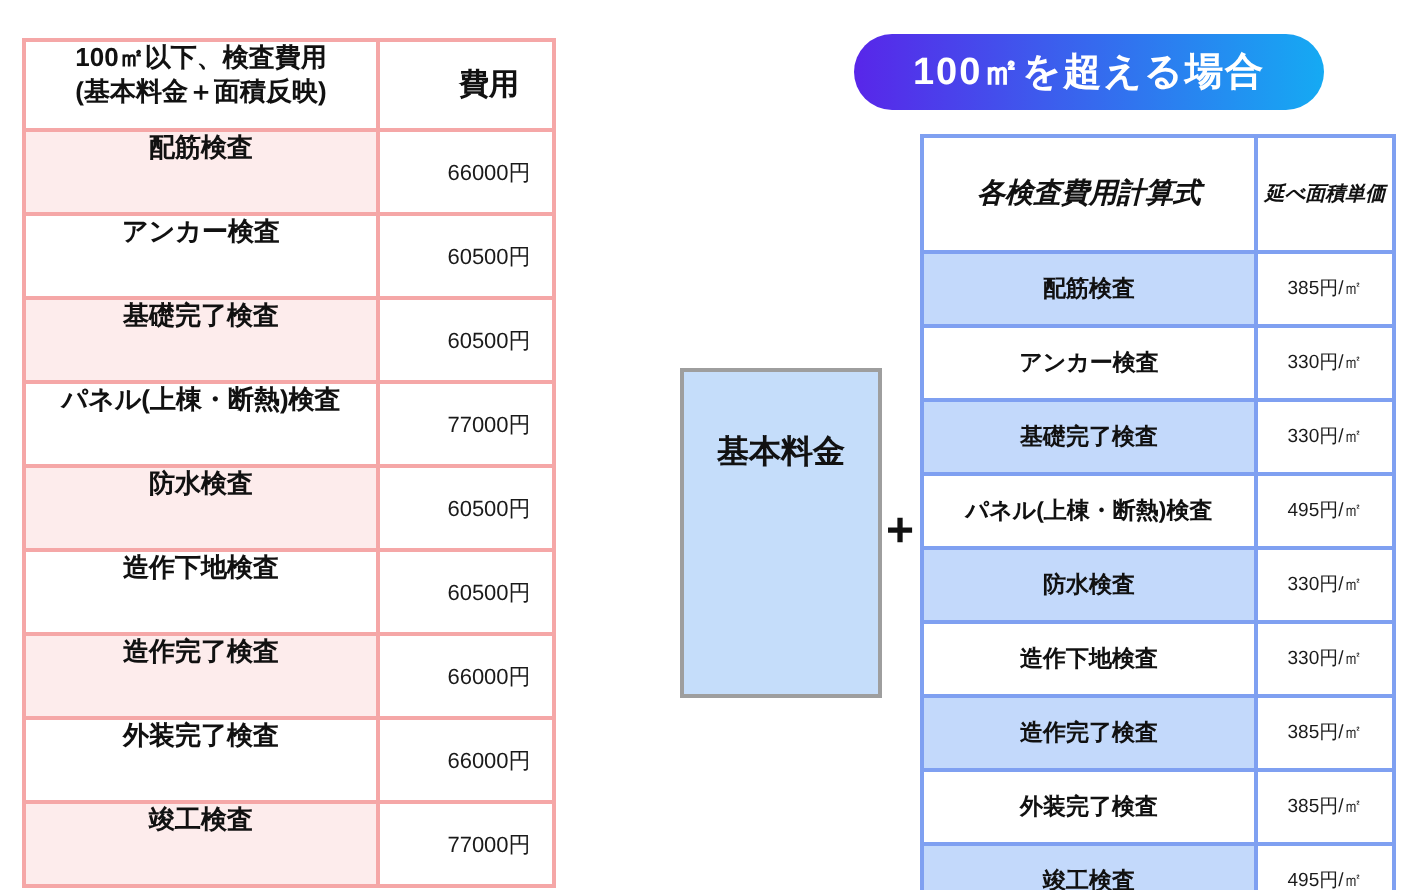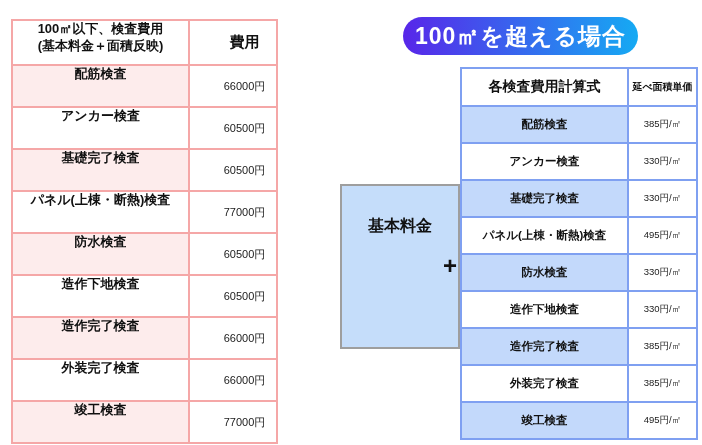--- a/index.html
+++ b/index.html
@@ -26,48 +26,48 @@
     flex:1; border-left:2px solid #f5a7a7; background:#fff;
     display:flex; align-items:center; justify-content:center;
     font-size:11px; color:#1a1a1a;padding-left:23px;
   }
   .ltable .hdr .c1 { font-size:13px; }
   .ltable .hdr .c2 { font-weight:bold; font-size:15px; color:#111; }
   .ltable .row:nth-child(even) .c1 { background:#fdecec; }
 
   
   .badge {
-    position:absolute; left:403px; top:17px; width:235px; height:38px;
+    position:absolute; left:427px; top:17px; width:235px; height:38px;
     border-radius:19px; background:linear-gradient(90deg,#5826e9,#15aaf3);
-    color:#fff; font-weight:bold; font-size:23px;
+    color:#fff; font-weight:bold; font-size:19px;
     display:flex; align-items:center; justify-content:center; letter-spacing:1px;
   }
 
   
   .basebox {
-    position:absolute; left:340px; top:184px; width:120px; height:165px;
+    position:absolute; left:340px; top:184px; width:101px; height:165px;
     background:#c5ddfa; border:2px solid #9e9e9e;
     display:flex; flex-direction:column; align-items:center;
   }
   .basebox .title { margin-top:30px; font-weight:bold; font-size:16px; }
   .basebox .amount { margin-top:52px; font-size:21px; }
 
   
   .plus {
     position:absolute; left:440px; top:251px; width:20px; height:30px;
     font-size:24px; font-weight:bold; text-align:center; line-height:30px;
   }
 
   
   .rtable {
     position:absolute; left:460px; top:67px; width:238px;
     border:2px solid #7fa0f1; background:#fff;
   }
   .rtable .row { display:flex; height:37px; border-top:2px solid #7fa0f1; }
-  .rtable .row.hdr { height:36px; border-top:none; }
+  .rtable .row.hdr { height:56px; border-top:none;font-style:italic; }
   .rtable .c1 {
     width:165px; display:flex; align-items:center; justify-content:center;
     text-align:center; font-weight:bold; font-size:11.5px;
   }
   .rtable .c2 {
     flex:1; border-left:2px solid #7fa0f1; background:#fff;
     display:flex; align-items:center; justify-content:center;
     font-size:9.5px; color:#1a1a1a;
   }
   .rtable .hdr .c1 { font-size:14px; }

